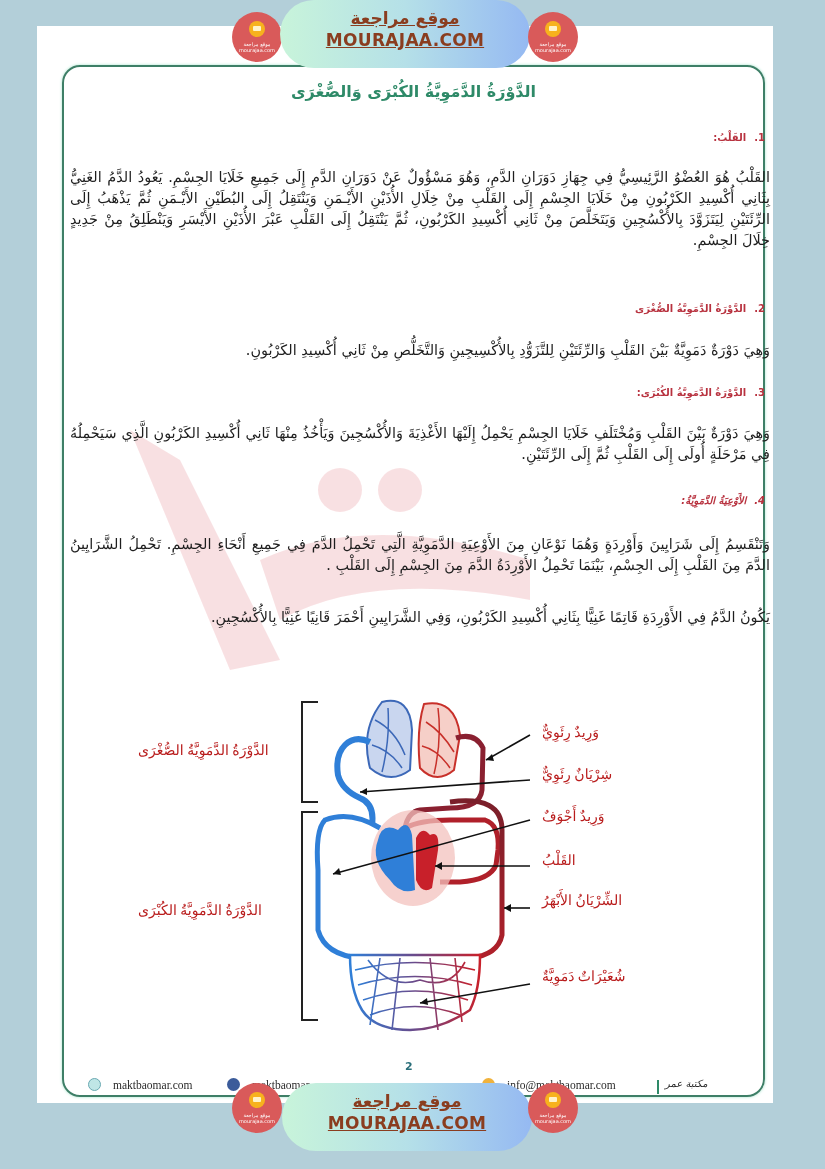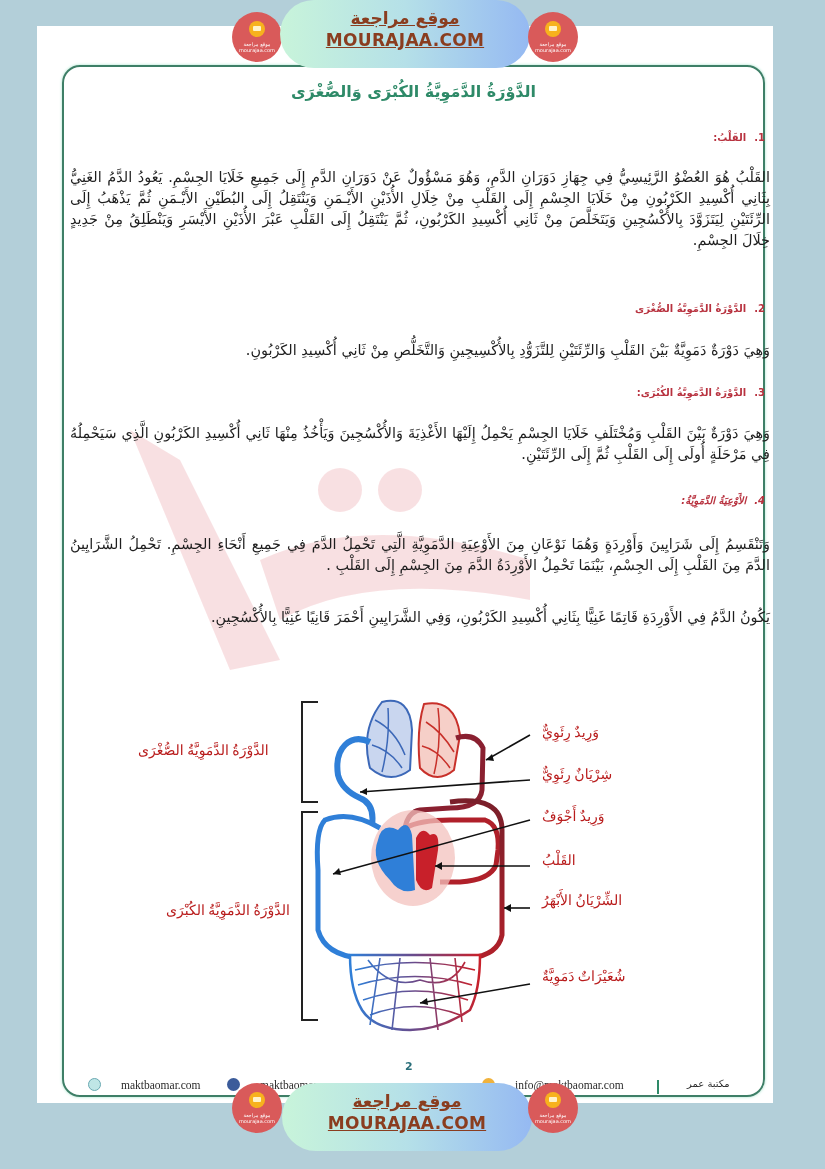--- a/index.html
+++ b/index.html
@@ -82,21 +82,21 @@
     color: #2a6f7a;
   }
   .footer {
     position: absolute;
     left: 62px; top: 1078px;
     width: 703px; height: 20px;
     font-family: "Liberation Serif", serif;
     font-size: 11.5px;
     color: #2a2a2a;
   }
-  .footer-item { position: absolute; top: 0; display: flex; align-items: center; gap: 20px; }
+  .footer-item { position: absolute; top: 0; display: flex; align-items: center; gap: 12px; }
   .foot-icon {
     width: 13px; height: 13px; border-radius: 50%;
     display: inline-block;
   }
   .banner {
     position: absolute;
     left: 280px;
     width: 250px; height: 68px;
     border-radius: 34px;
     background: linear-gradient(90deg, #c8f4da 0%, #b5e0e8 50%, #95b9f2 100%);
@@ -225,21 +225,21 @@
     <line x1="410" y1="294" x2="300" y2="313" stroke="#111" stroke-width="1.6"></line>
     <polygon points="366,70 372,64 374,71" fill="#111"></polygon>
     <polygon points="240,102 247,98 247,105" fill="#111"></polygon>
     <polygon points="213,184 219,178 221,185" fill="#111"></polygon>
     <polygon points="315,176 322,172 322,180" fill="#111"></polygon>
     <polygon points="384,218 391,214 391,222" fill="#111"></polygon>
     <polygon points="300,313 307,308 308,315" fill="#111"></polygon>
   </svg>
 
   <div class="diag-label" style="left:18px; top:52px;">الدَّوْرَةُ الدَّمَوِيَّةُ الصُّغْرَى</div>
-  <div class="diag-label" style="left:18px; top:212px;margin-left:28px;">الدَّوْرَةُ الدَّمَوِيَّةُ الكُبْرَى</div>
+  <div class="diag-label" style="left:18px; top:212px;">الدَّوْرَةُ الدَّمَوِيَّةُ الكُبْرَى</div>
 
   <div class="diag-label" style="left:422px; top:34px;">وَرِيدٌ رِئَوِيٌّ</div>
   <div class="diag-label" style="left:422px; top:76px;">شِرْيَانٌ رِئَوِيٌّ</div>
   <div class="diag-label" style="left:422px; top:118px;">وَرِيدٌ أَجْوَفٌ</div>
   <div class="diag-label" style="left:422px; top:162px;">القَلْبُ</div>
   <div class="diag-label" style="left:422px; top:202px;">الشِّرْيَانُ الأَبْهَرُ</div>
   <div class="diag-label" style="left:422px; top:278px;">شُعَيْرَاتٌ دَمَوِيَّةٌ</div>
 </div>
 
 <div class="page-number">2</div>
@@ -251,21 +251,21 @@
   </div>
   <div class="footer-item" style="left:165px;">
     <span class="foot-icon" style="background:#3b5b9a;"></span>
     <span>maktbaomar</span>
   </div>
   <div class="footer-item" style="left:420px;">
     <span class="foot-icon" style="background:#f0b23c;"></span>
     <span>info@maktbaomar.com</span>
   </div>
   <div style="position:absolute; left:595px; top:2px; width:2px; height:14px; background:#2e8a68;"></div>
-  <div class="footer-item" style="left:625px; direction:rtl; font-family:'DejaVu Sans',sans-serif; font-size:10px; ">
+  <div class="footer-item" style="left:603px; direction:rtl; font-family:'DejaVu Sans',sans-serif; font-size:10px; font-style:italic;">
     <span>مكتبة عمر</span>
   </div>
 </div>
 
 <div class="badge" style="left:232px; top:12px;">
   <span class="dot"></span>
   <span class="txt"><span>موقع مراجعة</span><br><span>mourajaa.com</span></span>
 </div>
 <div class="banner" style="top:0px;">
   <span class="ar">موقع مراجعة</span>

